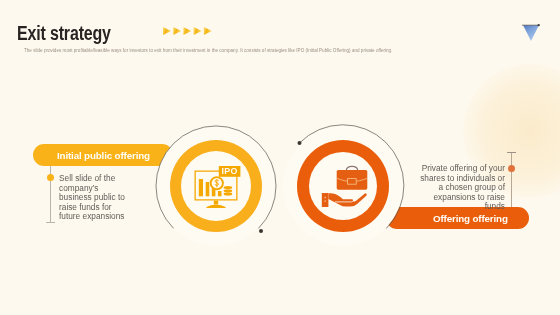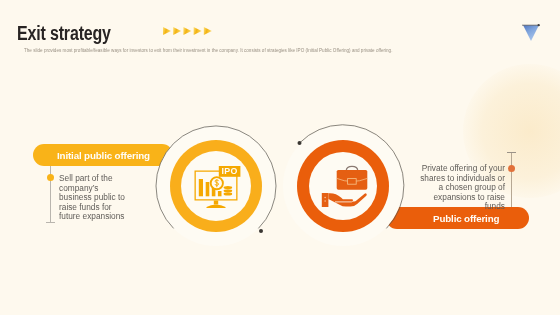--- a/index.html
+++ b/index.html
@@ -79,21 +79,21 @@
     <g fill="url(#chevGrad)">
       <path d="M0 0 L8 4 L0 8 Z"></path>
       <path d="M10.2 0 L18.2 4 L10.2 8 Z"></path>
       <path d="M20.4 0 L28.4 4 L20.4 8 Z"></path>
       <path d="M30.6 0 L38.6 4 L30.6 8 Z"></path>
       <path d="M40.8 0 L48.8 4 L40.8 8 Z"></path>
     </g>
   </svg>
 
   <div class="pill" id="pill-ipo">Initial public offering</div>
-  <div class="pill" id="pill-po">Public offering</div>
+  <div class="pill" id="pill-po">Offering offering</div>
 
   <div class="halo" id="halo-ipo"></div>
   <div class="halo" id="halo-po"></div>
 
   <svg id="arcs" viewBox="0 0 560 315">
     <path d="M 173.6 212.4 A 60 60 0 1 1 258.4 212.4" fill="none" stroke="#58544E" stroke-width="0.7"></path>
     <path d="M 299.5 127 A 60 60 0 1 1 386.4 212.4" fill="none" stroke="#58544E" stroke-width="0.7"></path>
     <circle cx="261" cy="215" r="2" fill="#3A3732"></circle>
     <circle cx="299.5" cy="127" r="2" fill="#3A3732"></circle>
   </svg>
@@ -147,21 +147,21 @@
 
         <path d="M17.4 38.9 h16 q1.2 0 1.6 -1" fill="none" stroke="#FCEBDB" stroke-width="0.9" stroke-linecap="round"></path>
 
         <path d="M3.8 30 h6.6 v14 H3.8 Z"></path>
         <circle cx="7.1" cy="34.4" r="0.75" fill="#F7C79D"></circle>
         <circle cx="7.1" cy="38.1" r="0.75" fill="#F7C79D"></circle>
       </g>
     </svg>
   </div>
 
-  <div id="body-left">Sell part of the company’s business public to raise funds for future expansions</div>
+  <div id="body-left">Sell slide of the company’s business public to raise funds for future expansions</div>
   <div id="body-right">Private offering of your shares to individuals or a chosen group of expansions to raise funds</div>
 
   <svg id="decor" viewBox="0 0 560 315">
     <defs>
       <linearGradient id="triGrad" x1="0" y1="0" x2="0.6" y2="1">
         <stop offset="0%" stop-color="#4E74BE"></stop>
         <stop offset="45%" stop-color="#7FA4DC"></stop>
         <stop offset="100%" stop-color="#A9C5EC"></stop>
       </linearGradient>
       <linearGradient id="diaGrad" x1="0" y1="0" x2="0.3" y2="1">

